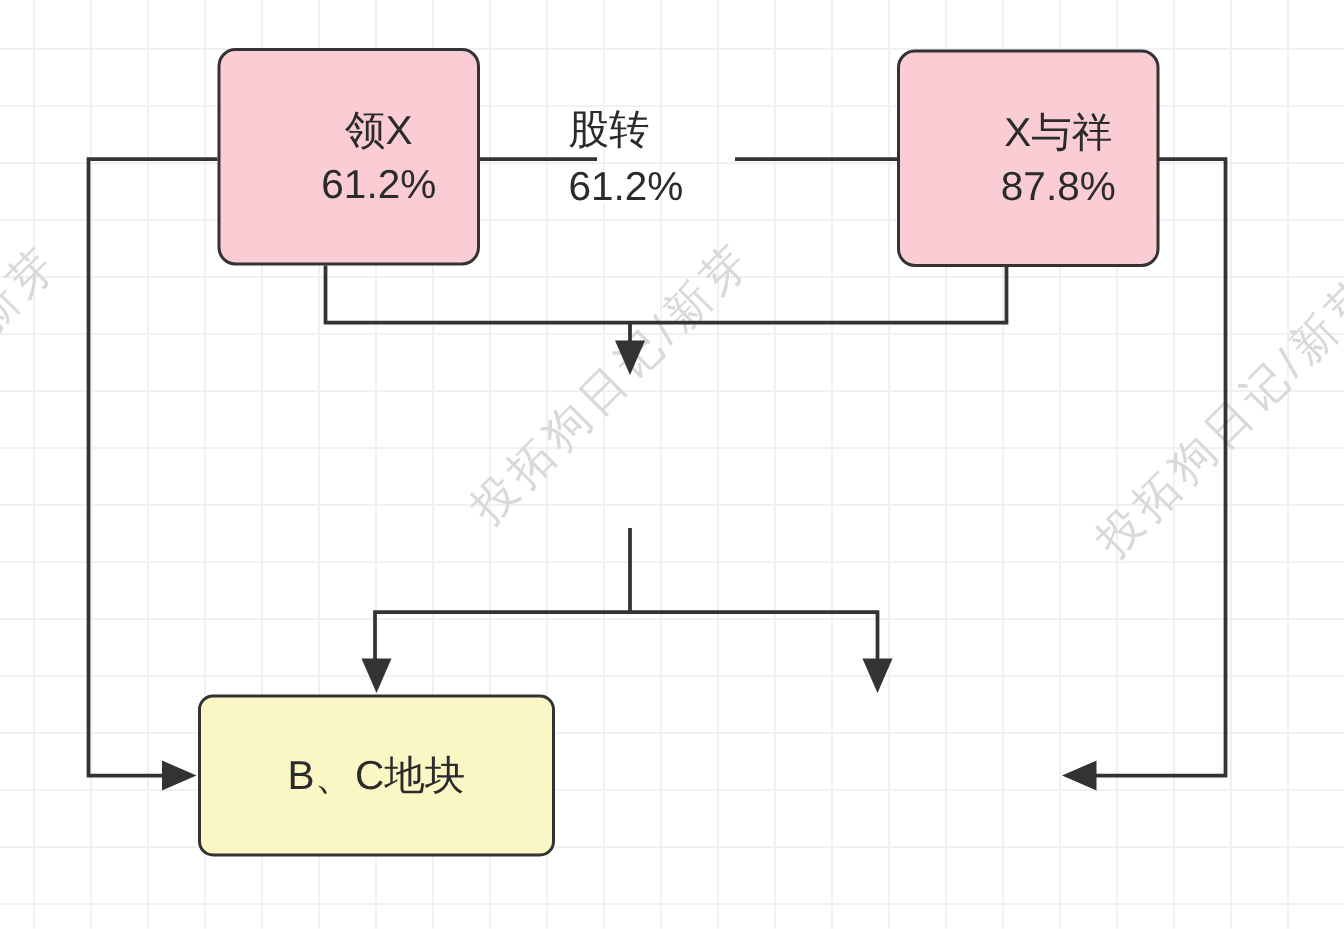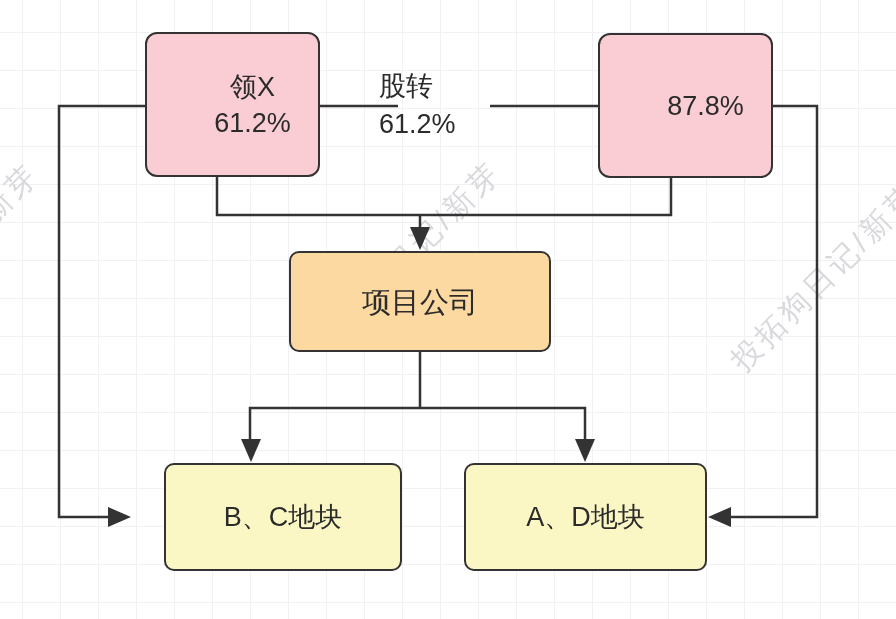--- a/index.html
+++ b/index.html
@@ -40,21 +40,21 @@
     text-align:center;
     color:#2B2B2B;
     z-index:3;
     line-height:36px;
   }
   .node span{display:block;}
   .node-small{width:175px;height:145px;border-radius:12px;font-size:27px;padding-left:40px;}
   #node-shareholder-left{left:145px;top:32px;}
   #node-shareholder-right{left:598px;top:33px;}
   #node-project{left:289px;top:251px;width:262px;height:101px;border-radius:10px;font-size:29px;}
-  #node-parcel-bc{left:132px;top:463px;width:238px;height:108px;border-radius:10px;font-size:27px;margin-left:32px;}
+  #node-parcel-bc{left:132px;top:463px;width:238px;height:108px;border-radius:10px;font-size:27px;}
   #node-parcel-ad{left:464px;top:463px;width:243px;height:108px;border-radius:10px;font-size:27px;}
   .edge-label{
     position:absolute;
     left:379px;top:67px;width:130px;
     text-align:left;
     font-size:27px;
     line-height:38px;
     color:#2B2B2B;
     z-index:4;
     text-shadow:0 0 4px #fff,0 0 4px #fff,0 0 4px #fff;
@@ -102,28 +102,23 @@
     <span>股转</span>
     <span>61.2%</span>
   </div>
 
   <div class="node node-small" id="node-shareholder-left" style="background-color: rgb(249, 205, 211);">
     <span>领X</span>
     <span>61.2%</span>
   </div>
 
   <div class="node node-small" id="node-shareholder-right" style="background-color: rgb(249, 205, 211);">
+    <span>X与祥</span>
     <span>87.8%</span>
   </div>
 
-  <div class="node" id="node-project" style="background-color: rgb(252, 217, 161);">
-    <span>项目公司</span>
-  </div>
 
   <div class="node" id="node-parcel-bc" style="background-color: rgb(251, 247, 197);">
     <span>B、C地块</span>
   </div>
 
-  <div class="node" id="node-parcel-ad" style="background-color: rgb(251, 247, 197);">
-    <span>A、D地块</span>
-  </div>
 
 </div>
 
 </body></html>

